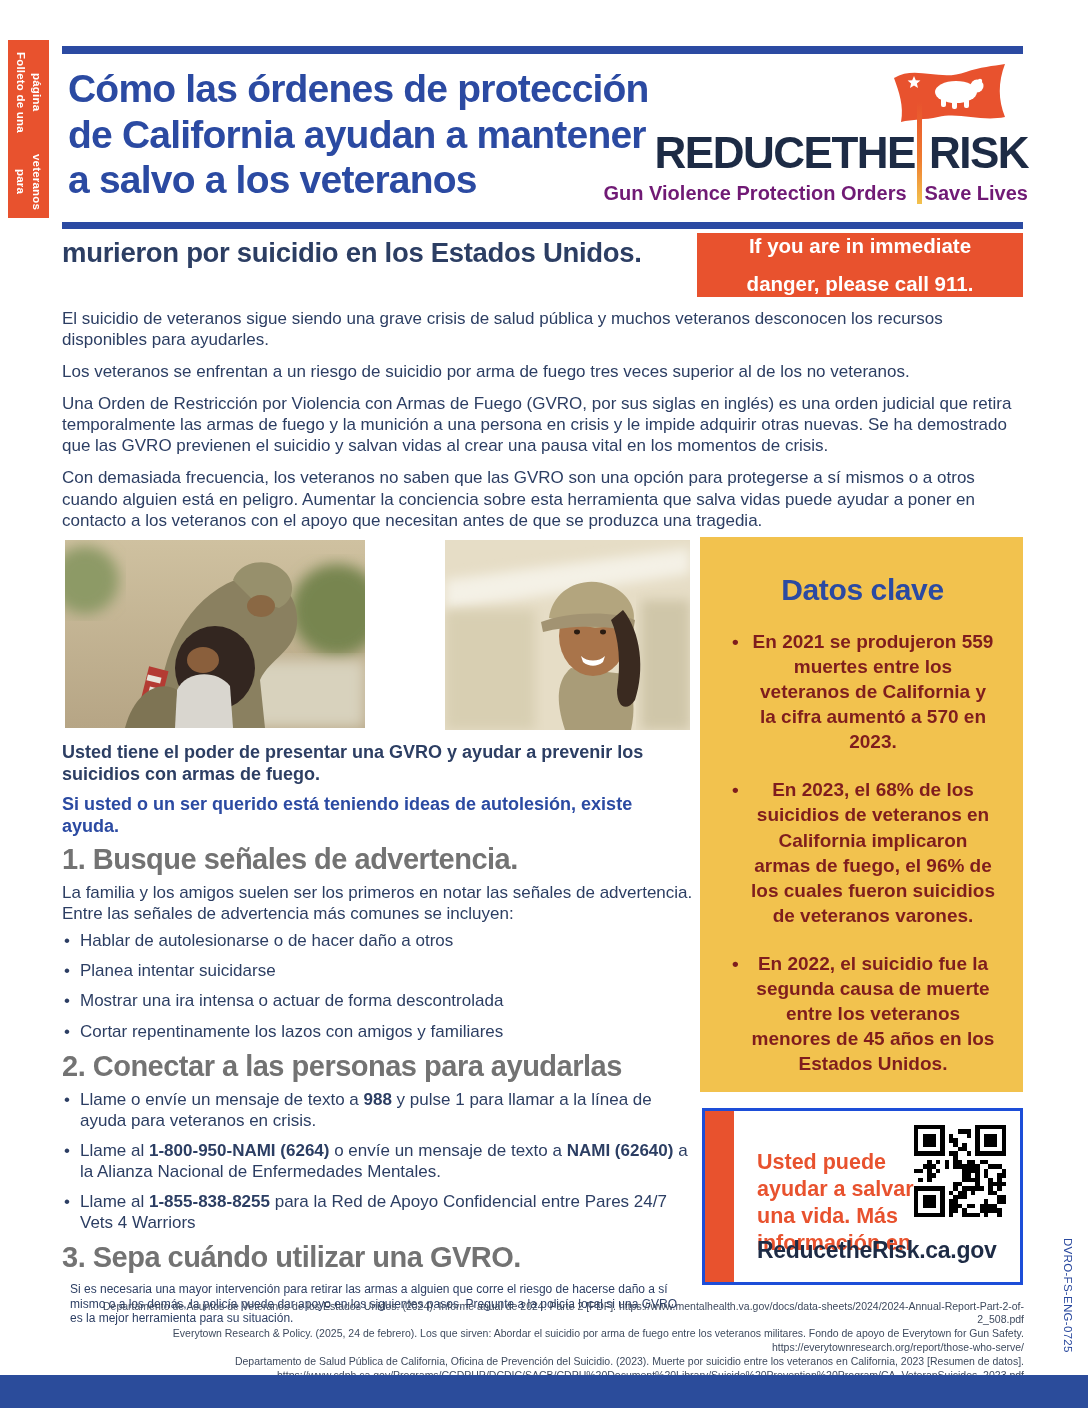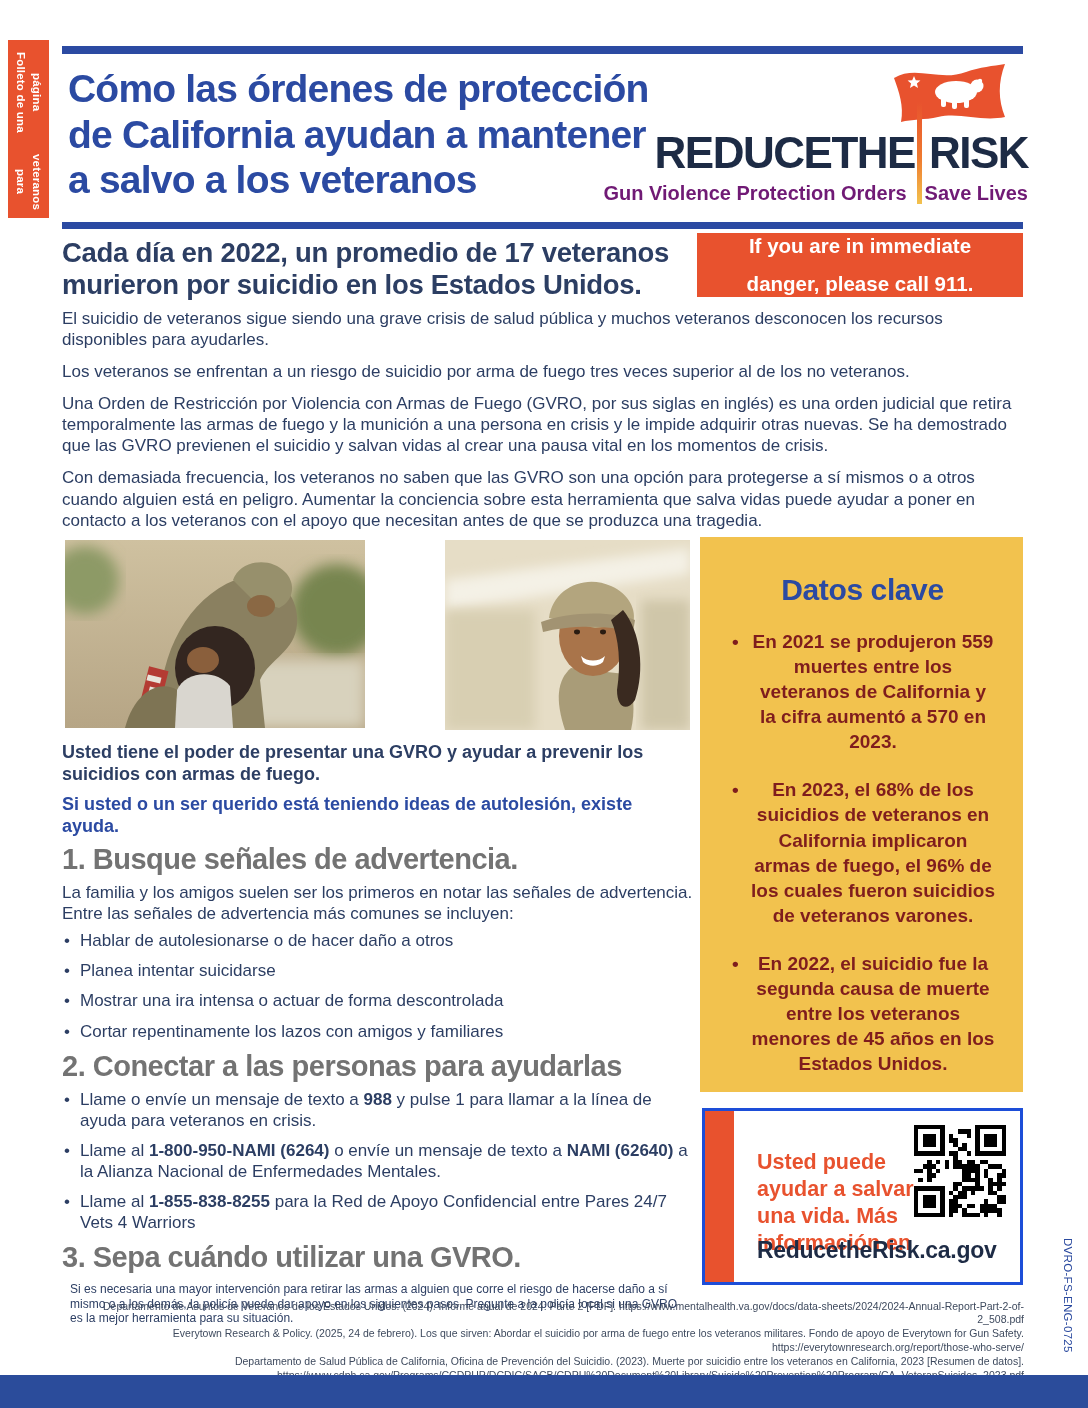--- a/index.html
+++ b/index.html
@@ -167,21 +167,20 @@
       <span>REDUCE</span><span>THE</span><span class="risk">RISK</span>
     </div>
     <div class="tagline">
       <span>Gun Violence Protection Orders</span><span class="tag-gap"></span><span>Save Lives</span>
     </div>
   </div>
 
   <div class="rule rule-mid"></div>
 
   <h2 class="headline">
-    <span>Cada día en 2022, un promedio de 17 veteranos</span>
     <span>murieron por suicidio en los Estados Unidos.</span>
   </h2>
 
   <div class="alert-box">
     <span>If you are in immediate</span>
     <span>danger, please call 911.</span>
   </div>
 
   <div class="intro-paragraphs">
     <p>El suicidio de veteranos sigue siendo una grave crisis de salud pública y muchos veteranos desconocen los recursos disponibles para ayudarles.</p>

